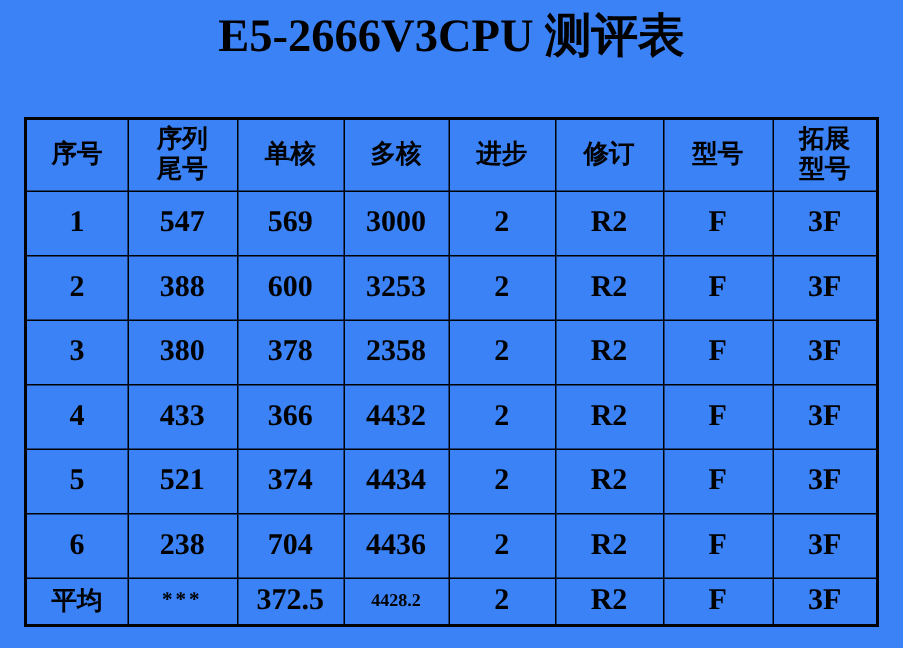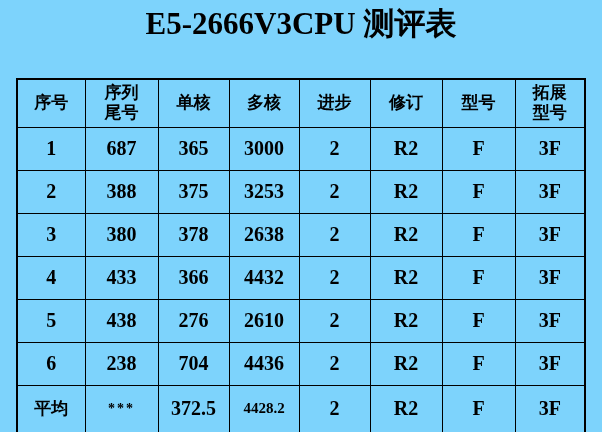--- a/index.html
+++ b/index.html
@@ -4,21 +4,21 @@
 <style>
   html, body {
     margin: 0;
     padding: 0;
     background: #ffffff;
   }
   .page {
     position: relative;
     width: 602px;
     height: 432px;
-    background: #7dd3fc;
+    background: #3b82f6;
     overflow: hidden;
     color: #000000;
     font-family: "Liberation Serif", "DejaVu Serif", serif;
   }
   .doc-title {
     margin: 5px 0 0 0;
     width: 602px;
     text-align: center;
     font-family: "Liberation Serif", "DejaVu Serif", serif;
     font-size: 31px;
@@ -40,41 +40,41 @@
     border: 1.5px solid #000000;
     text-align: center;
     vertical-align: middle;
     padding: 0;
     overflow: hidden;
     font-weight: 700;
     color: #000000;
   }
   table.bench thead tr { height: 48px; }
   table.bench tbody tr { height: 43px; }
-  table.bench tr.summary { height: 48px; padding-left: 48px; }
+  table.bench tr.summary { height: 32px; padding-left: 48px; }
   table.bench th {
     font-family: "Liberation Sans", "DejaVu Sans", sans-serif;
     font-size: 17px;
     line-height: 20px;
     white-space: pre-line;
   }
   table.bench td {
     font-family: "Liberation Serif", "DejaVu Serif", serif;
     font-size: 20px;
   }
   table.bench td.cjk {
     font-family: "Liberation Sans", "DejaVu Sans", sans-serif;
     font-size: 17px;
   }
   table.bench td.stars {
     font-size: 14px;
     letter-spacing: 2px;
   }
   table.bench td.small-num {
-    font-size: 15px;
+    font-size: 12px;
   }
 </style>
 </head>
 <body>
 
 <div class="page">
   <h1 class="doc-title">E5-2666V3CPU 测评表</h1>
 
   <table class="bench">
     <colgroup>
@@ -97,63 +97,63 @@
           <th>进步</th>
           <th>修订</th>
           <th>型号</th>
           <th>拓展
 型号</th>
         </tr>
     </thead>
     <tbody>
         <tr>
           <td>1</td>
-          <td>687</td>
-          <td>365</td>
+          <td>547</td>
+          <td>569</td>
           <td>3000</td>
           <td>2</td>
           <td>R2</td>
           <td>F</td>
           <td>3F</td>
         </tr>
         <tr>
           <td>2</td>
           <td>388</td>
-          <td>375</td>
+          <td>600</td>
           <td>3253</td>
           <td>2</td>
           <td>R2</td>
           <td>F</td>
           <td>3F</td>
         </tr>
         <tr>
           <td>3</td>
           <td>380</td>
           <td>378</td>
-          <td>2638</td>
+          <td>2358</td>
           <td>2</td>
           <td>R2</td>
           <td>F</td>
           <td>3F</td>
         </tr>
         <tr>
           <td>4</td>
           <td>433</td>
           <td>366</td>
           <td>4432</td>
           <td>2</td>
           <td>R2</td>
           <td>F</td>
           <td>3F</td>
         </tr>
         <tr>
           <td>5</td>
-          <td>438</td>
-          <td>276</td>
-          <td>2610</td>
+          <td>521</td>
+          <td>374</td>
+          <td>4434</td>
           <td>2</td>
           <td>R2</td>
           <td>F</td>
           <td>3F</td>
         </tr>
         <tr>
           <td>6</td>
           <td>238</td>
           <td>704</td>
           <td>4436</td>

